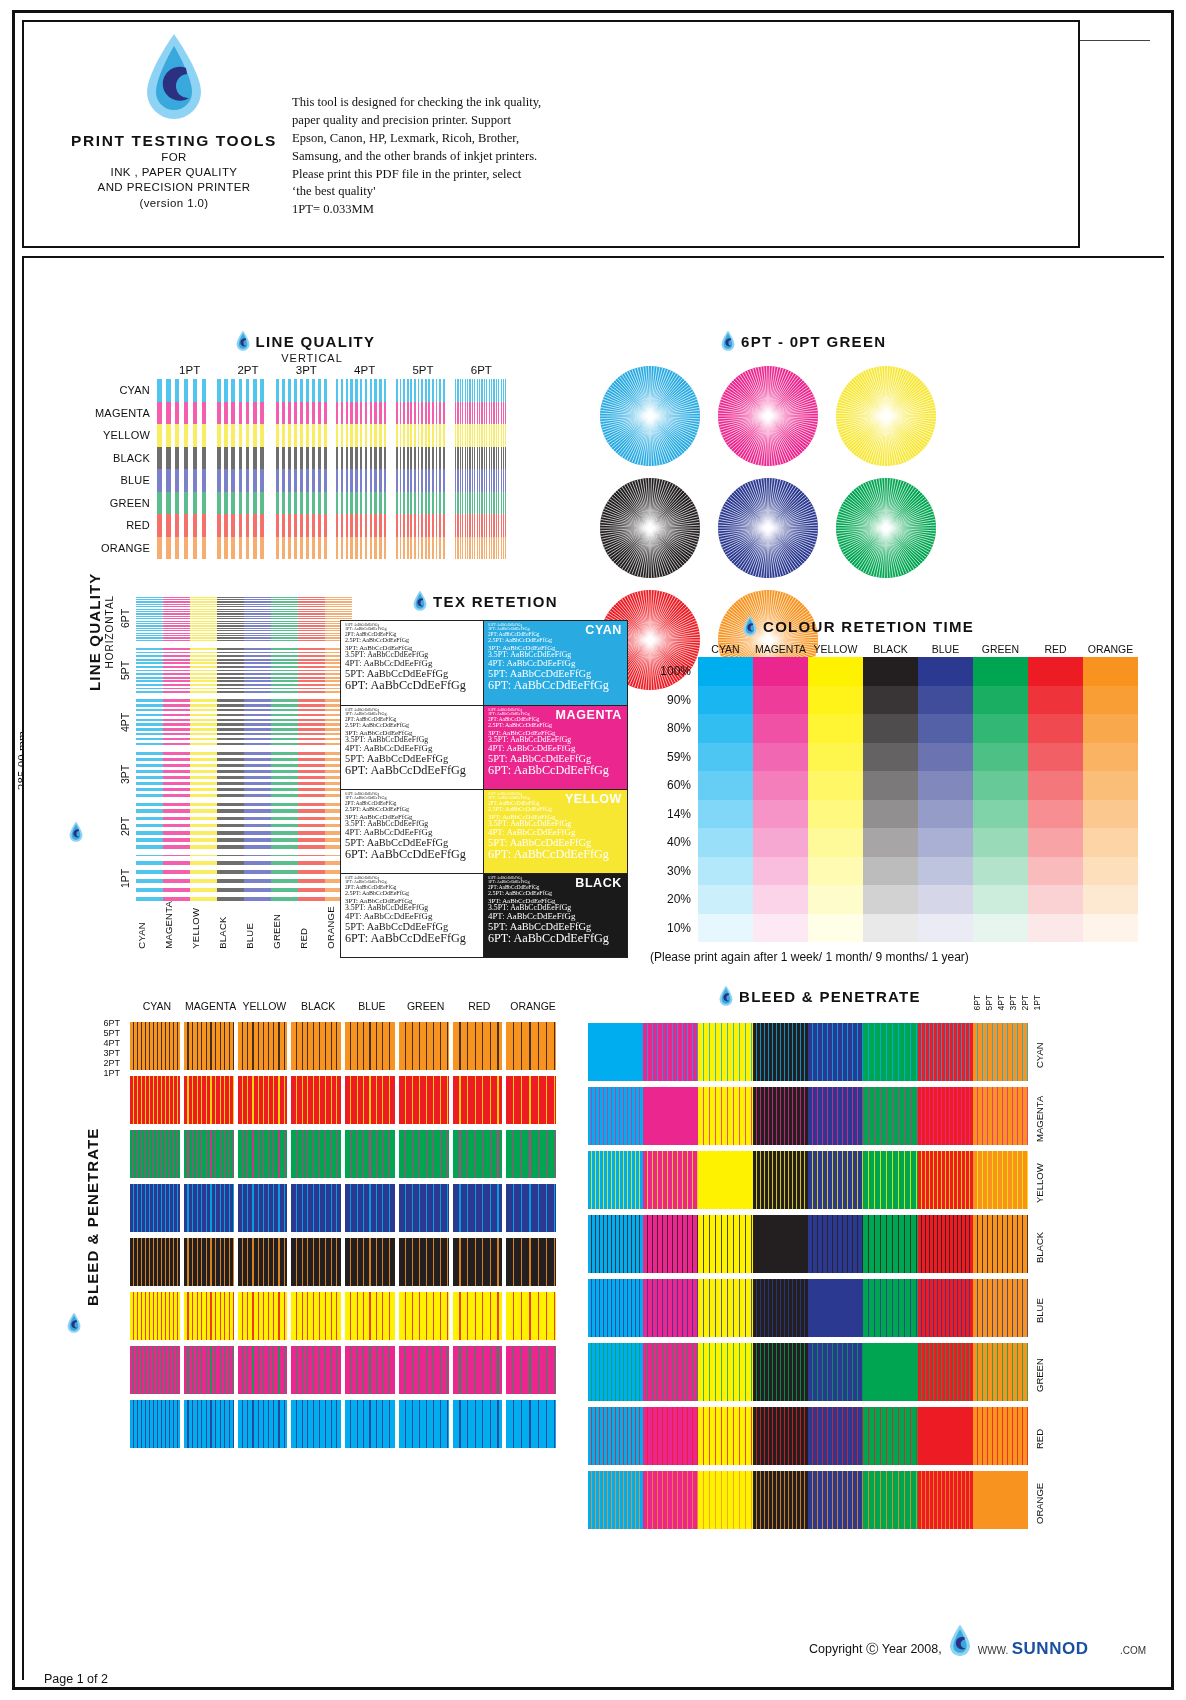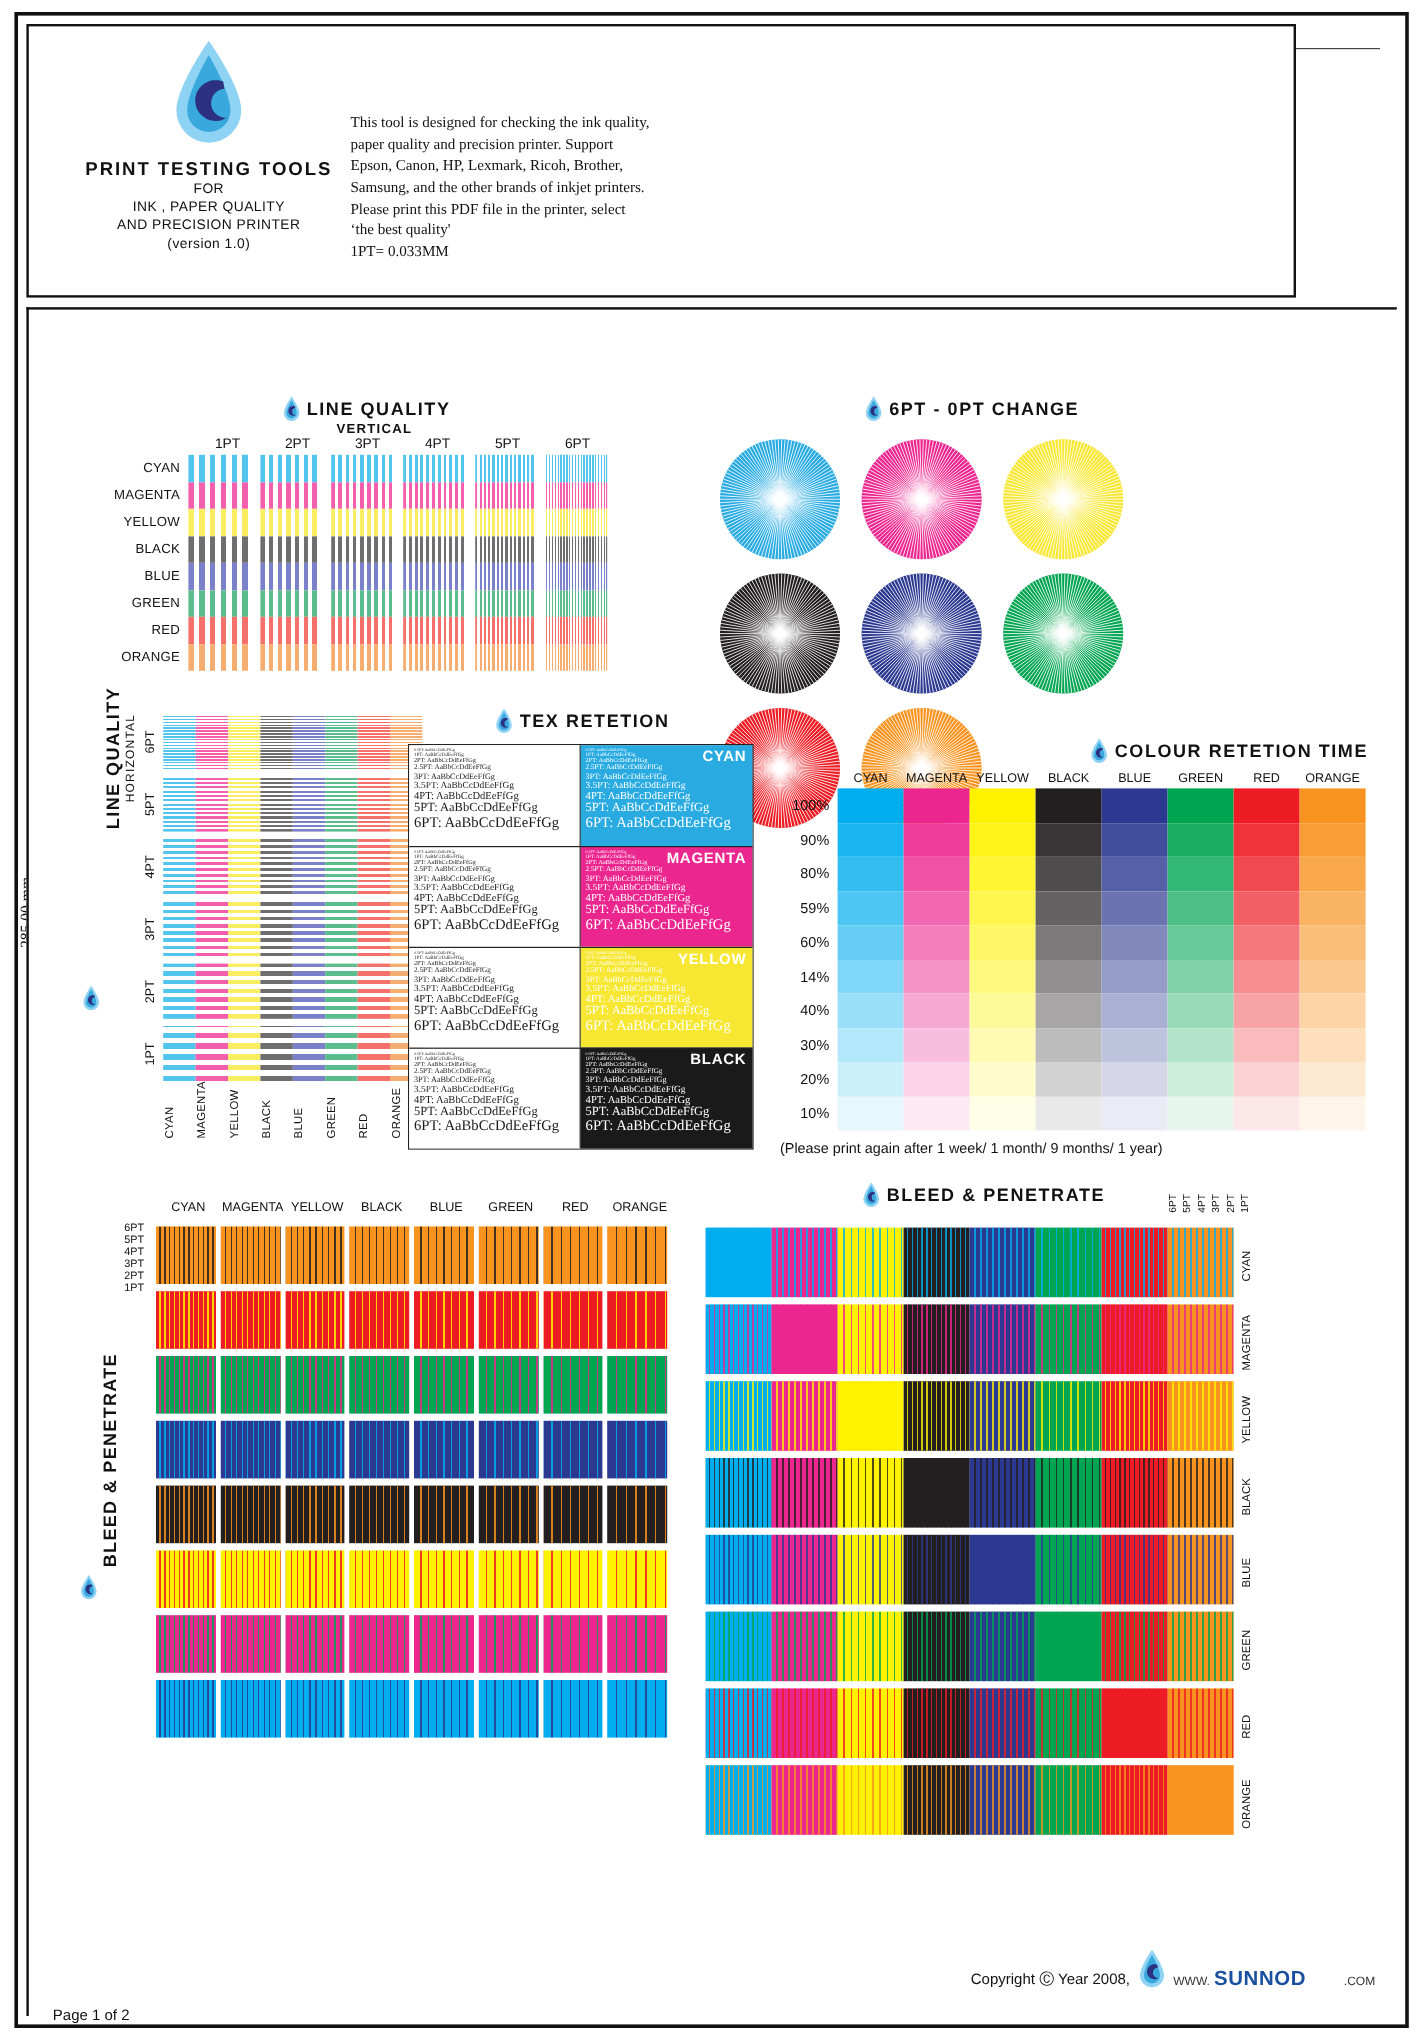--- a/index.html
+++ b/index.html
@@ -109,21 +109,21 @@
   #tex .box { margin-top:8px; border:1px solid #222; display:grid;
               grid-template-columns:1fr 1fr; width:288px; }
   #tex .cell { padding:3px 4px 4px 4px; position:relative; height:84px; overflow:hidden; }
   #tex .cell .cname { position:absolute; right:5px; top:2px; font-size:12.5px;
                       font-weight:bold; letter-spacing:.6px; }
   #tex .ln { font-family:"Liberation Serif", serif; display:block; white-space:nowrap;
              line-height:1.06; }
 
   
   #ret { position:absolute; left:650px; top:615px; width:490px; }
-  #ret .head { justify-content:flex-end; margin-left:92px; }
+  #ret .head { justify-content:flex-start; margin-left:92px; }
   #ret .colhdrs { display:flex; margin-left:48px; margin-top:6px; width:440px; }
   #ret .colhdrs span { flex:1; text-align:center; font-size:10.5px; }
   #ret .table { display:flex; margin-top:2px; }
   #ret .pctcol { width:48px; }
   #ret .pct { height:28.5px; line-height:28.5px; text-align:right; padding-right:7px; font-size:12px; }
   #ret .cells { width:440px; }
   #ret .rrow { display:flex; height:28.5px; }
   #ret .rrow > div { flex:1; }
   #ret .note { margin-top:8px; font-size:12px; }
 
@@ -211,21 +211,21 @@
     <div class="sec-head head">
       <span class="drop">
         <svg width="16" height="22" viewBox="0 0 62 92">
           <path d="M31 2 C31 2 4 40 4 60 A27 27 0 0 0 58 60 C58 40 31 2 31 2 Z" fill="#8fd3f4"></path>
           <path d="M31 14 C31 14 13 44 13 60 A18 18 0 0 0 49 60 C49 44 31 14 31 14 Z" fill="#39a8dd"></path>
           <path d="M43 36 a17 17 0 1 0 3 30 a12 12 0 1 1 -2 -24 Z" fill="#2b3180"></path>
         </svg>
       </span>
       <span class="txt">LINE QUALITY</span>
     </div>
-    <div class="sec-sub" style="margin-left:14px;font-weight:bold;">VERTICAL</div>
+    <div class="sec-sub" style="margin-left:14px;">VERTICAL</div>
     <div class="cols">
         <div class="colhdr">1PT</div>
         <div class="colhdr">2PT</div>
         <div class="colhdr">3PT</div>
         <div class="colhdr">4PT</div>
         <div class="colhdr">5PT</div>
         <div class="colhdr">6PT</div>
       </div>
     <div class="grid">
       <div class="rowlbls">
@@ -303,21 +303,21 @@
 
   <div id="change">
     <div class="sec-head head">
       <span class="drop">
         <svg width="16" height="22" viewBox="0 0 62 92">
           <path d="M31 2 C31 2 4 40 4 60 A27 27 0 0 0 58 60 C58 40 31 2 31 2 Z" fill="#8fd3f4"></path>
           <path d="M31 14 C31 14 13 44 13 60 A18 18 0 0 0 49 60 C49 44 31 14 31 14 Z" fill="#39a8dd"></path>
           <path d="M43 36 a17 17 0 1 0 3 30 a12 12 0 1 1 -2 -24 Z" fill="#2b3180"></path>
         </svg>
       </span>
-      <span class="txt">6PT - 0PT CHANGE</span>
+      <span class="txt">6PT - 0PT GREEN</span>
     </div>
     <div class="discs">
         <div class="disc" style="background: rgb(41, 171, 226); position: relative; overflow: hidden;">
           <svg viewBox="0 0 100 100" width="100" height="100" style="display: block;">
             <line x1="50" y1="50" x2="100" y2="50" stroke="#ffffff" stroke-width="0.72"></line>
             <line x1="50" y1="50" x2="99.91845519630678" y2="52.8544405431384" stroke="#ffffff" stroke-width="0.72"></line>
             <line x1="50" y1="50" x2="99.67408676742751" y2="55.69957049452703" stroke="#ffffff" stroke-width="0.72"></line>
             <line x1="50" y1="50" x2="99.26769179238465" y2="58.526109631631186" stroke="#ffffff" stroke-width="0.72"></line>
             <line x1="50" y1="50" x2="98.70059584711667" y2="61.324838371288216" stroke="#ffffff" stroke-width="0.72"></line>
             <line x1="50" y1="50" x2="97.97464868072487" y2="64.08662784207148" stroke="#ffffff" stroke-width="0.72"></line>

